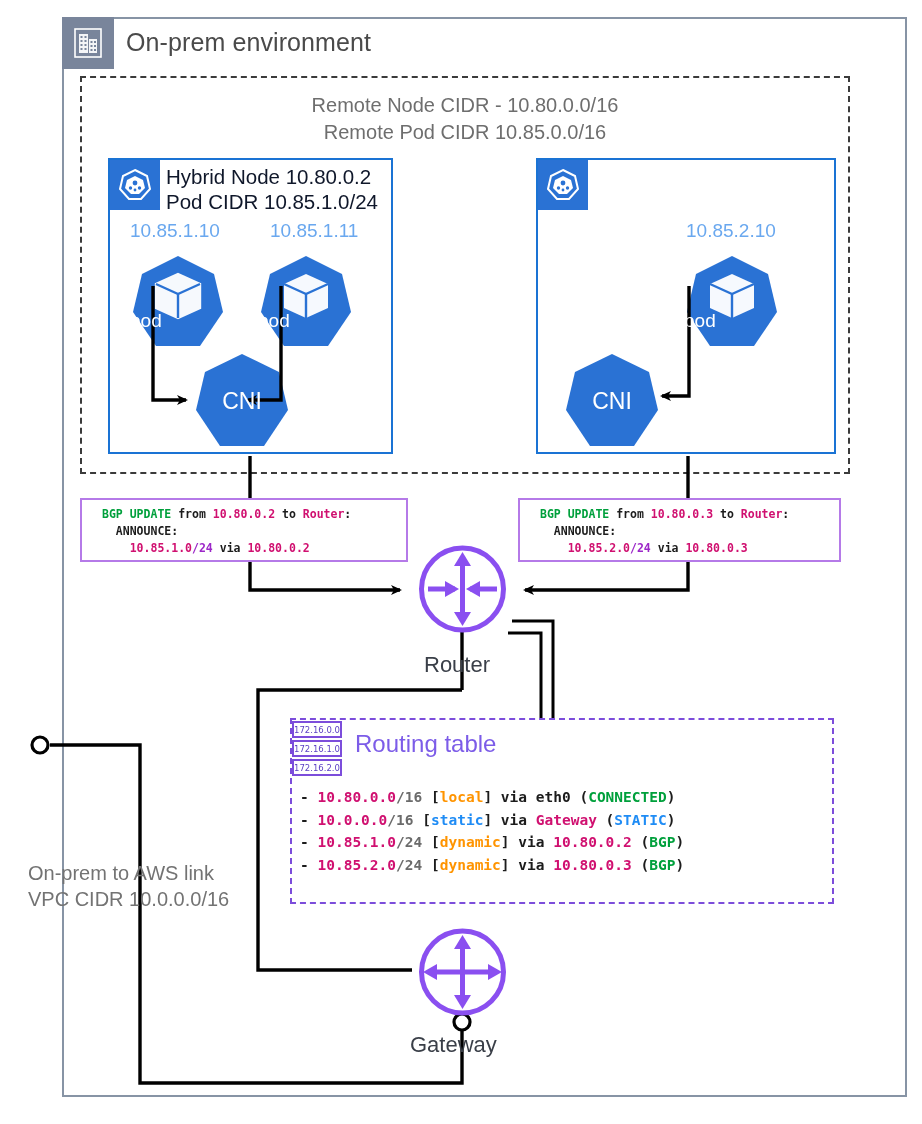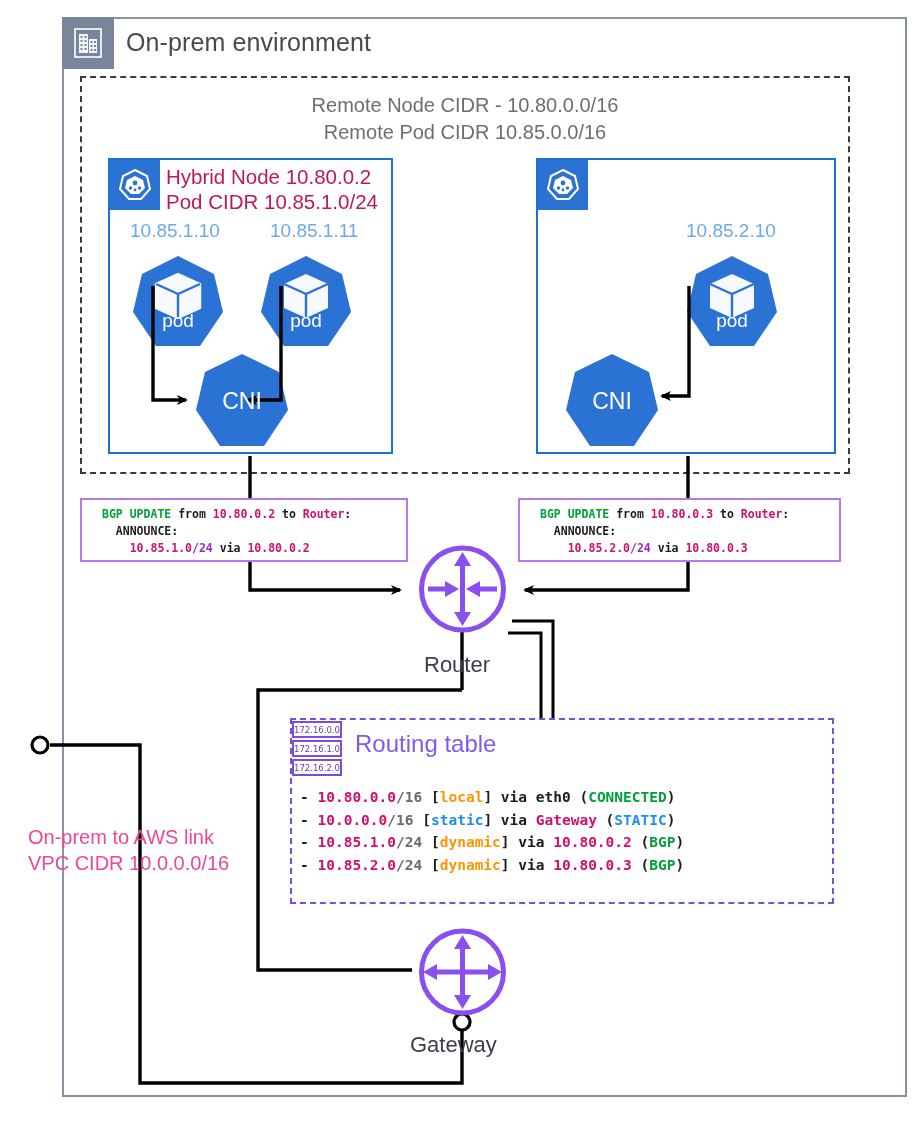--- a/index.html
+++ b/index.html
@@ -19,25 +19,25 @@
                  border:2px dashed #3b3b3b;box-sizing:border-box;}
   .remote-cap{position:absolute;left:80px;top:92px;width:770px;text-align:center;
               font-size:20px;color:#6e6e6e;line-height:27px;}
 
   
   .node-box{position:absolute;border:2px solid #1a73d4;box-sizing:border-box;background:#fff;}
   #node-left{left:108px;top:158px;width:285px;height:296px;}
   #node-right{left:536px;top:158px;width:300px;height:296px;}
   .k8s-badge{position:absolute;left:0;top:0;width:50px;height:50px;background:#2a72d4;
              display:flex;align-items:center;justify-content:center;}
-  .node-head{position:absolute;left:56px;top:4px;font-size:20.5px;color:#be185d;
+  .node-head{position:absolute;left:56px;top:4px;font-size:20.5px;color:#0f172a;
              line-height:25px;white-space:nowrap;}
   .pod-ip{position:absolute;font-size:19px;color:#6aa8ef;white-space:nowrap;}
 
-  .hep{position:absolute;display:flex;flex-direction:column;align-items:center;
+  .hep{position:absolute;display:flex;flex-direction:column;align-items:flex-start;
        justify-content:flex-end;}
   .hep svg{position:absolute;left:0;top:0;}
   .hep-label{position:relative;color:#fff;font-size:19px;z-index:2;}
   .cni-label{position:relative;color:#fff;font-size:23px;z-index:2;}
 
   
   #wires{position:absolute;left:0;top:0;width:922px;height:1124px;pointer-events:none;}
 
   
   .bgp-box{position:absolute;border:2px solid #b57ae8;box-sizing:border-box;background:#fff;
@@ -61,21 +61,21 @@
   .rt-stack{position:absolute;left:292px;top:721px;width:50px;}
   .rt-chip{border:2px solid #7c4ddb;box-sizing:border-box;height:17px;margin-bottom:2px;
            font-size:8.5px;color:#5b3fc4;display:flex;align-items:center;
            justify-content:center;background:#fff;
            font-family:"DejaVu Sans","Liberation Sans",sans-serif;}
   .rt-rows{position:absolute;left:300px;top:786px;
            font-family:"DejaVu Sans Mono","Liberation Mono",monospace;
            font-size:14.5px;font-weight:bold;line-height:22.5px;white-space:pre;}
 
   
-  .link-cap{position:absolute;left:28px;top:824px;font-size:20px;color:#ec4899;
+  .link-cap{position:absolute;left:28px;top:860px;font-size:20px;color:#737373;
             line-height:26px;white-space:nowrap;}
 </style>
 </head>
 <body>
 
 <div id="canvas">
 
   <div class="outer-frame"></div>
   <div class="hdr-icon">
     <svg width="28" height="30" viewBox="0 0 28 30">

